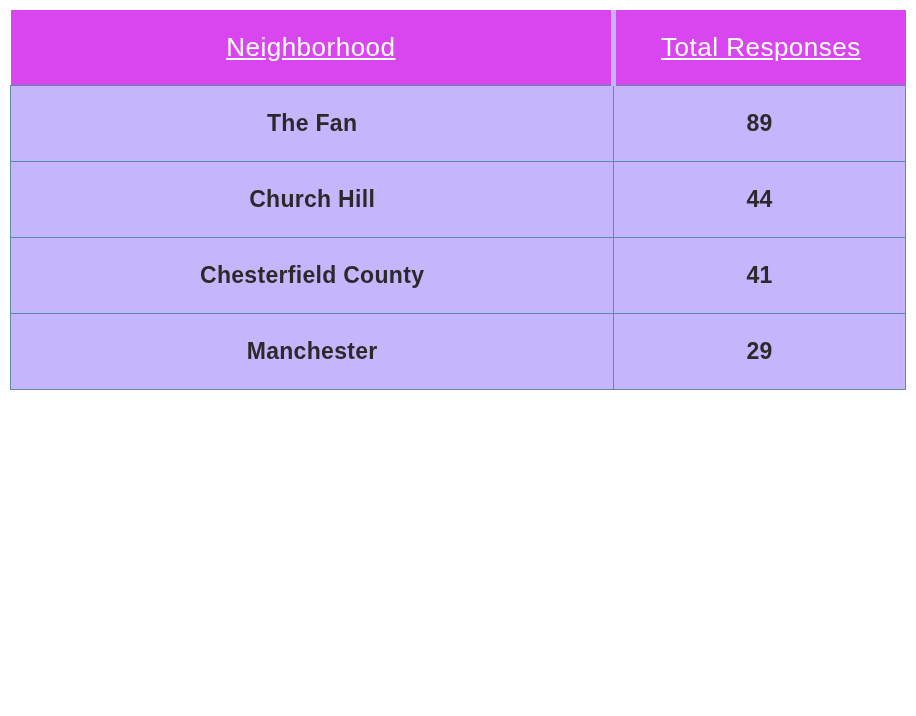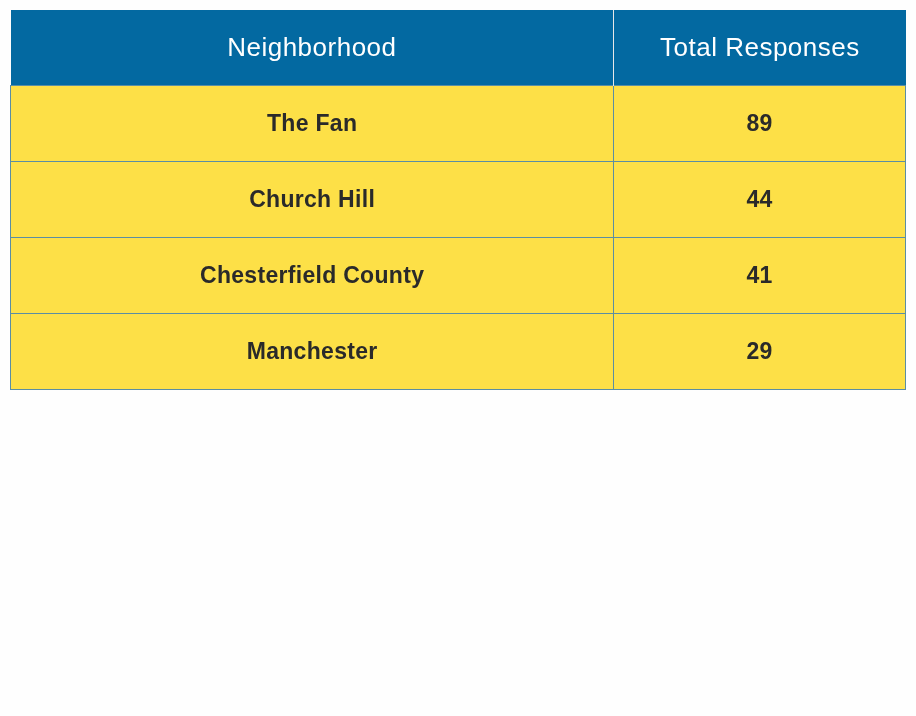--- a/index.html
+++ b/index.html
@@ -11,38 +11,39 @@
       font-family: 'Segoe UI', Tahoma, Geneva, Verdana, sans-serif;
       background: #fefefe;
       padding: 10px;
       width: 916px;
     }
     .table-container {
       width: 896px;
       border-collapse: collapse;
     }
     .header-row {
-      background-color: #0369a1;
+      background-color: #d946ef;
       color: #ffffff;
+      text-decoration: underline;
     }
     .header-cell {
       font-weight: 400;
       font-size: 26px;
       text-align: center;
       padding: 22px 10px;
       letter-spacing: 0.5px;
     }
     .header-cell.col-name {
       border-right: 1px solid #e8e8e8;
     }
     .header-cell.col-value {
-      border-left: 1px solid #c4b5fd;
+      border-left: 5px solid #c4b5fd;
     }
     .data-row {
-      background: #fde047;
+      background: #c4b5fd;
     }
     .data-cell {
       font-weight: 700;
       font-size: 23px;
       color: #2a2a2a;
       text-align: center;
       padding: 24px 10px;
       border: 1px solid #5b8ea3;
       letter-spacing: 0.3px;
     }

